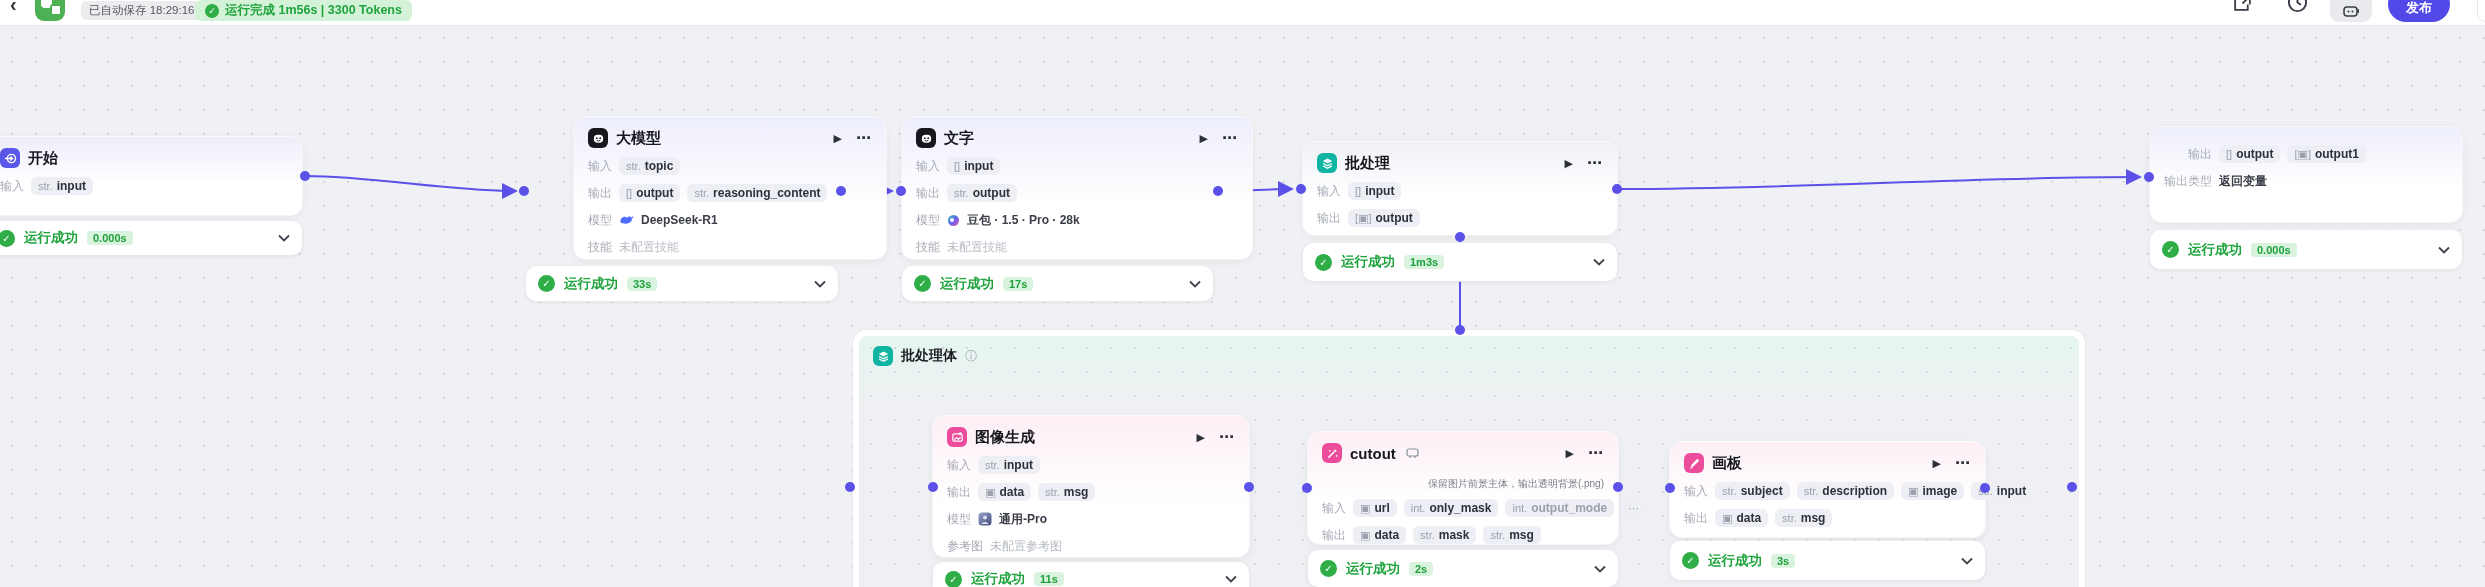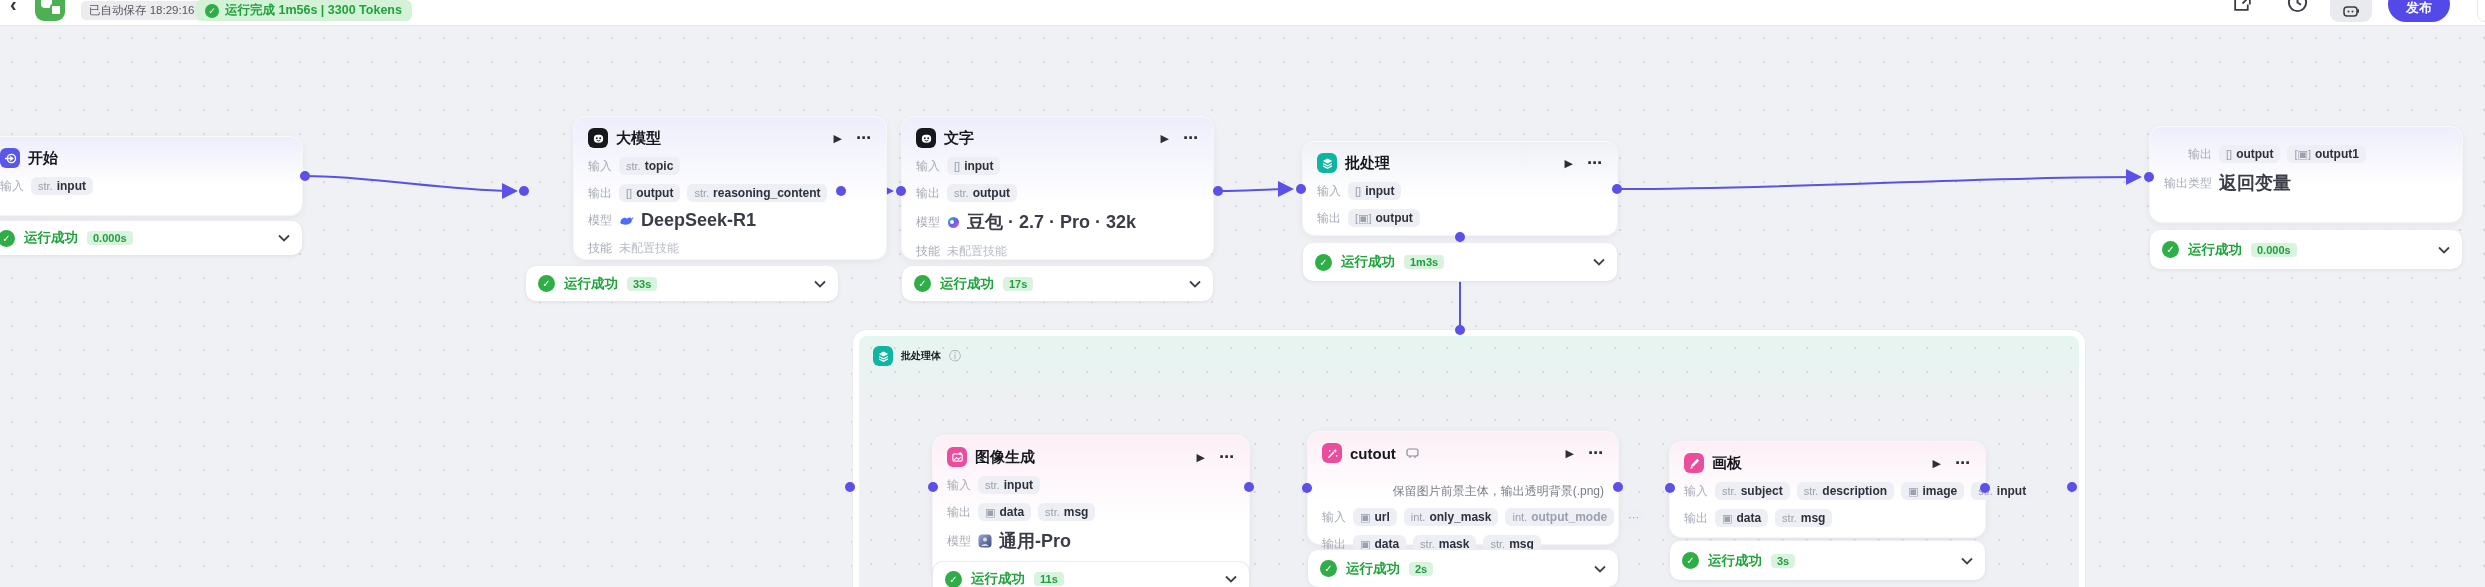--- a/index.html
+++ b/index.html
@@ -29,21 +29,21 @@
     background-image:radial-gradient(#d7d8dd 1.2px,transparent 1.3px);background-size:24px 24px;}
   svg.edges{position:absolute;left:0;top:0;width:2485px;height:587px;z-index:1;pointer-events:none;}
   .edge{stroke:#5b50e8;stroke-width:2;fill:none;}
 
   
   .bcontainer{position:absolute;left:853px;top:330px;width:1220px;height:300px;border:6px solid #fff;border-radius:14px;
     box-shadow:0 0 0 1px #e9eaee;z-index:2;
     background-image:radial-gradient(#d7d8dd 1.2px,transparent 1.3px),linear-gradient(180deg,#e5f6f0,#eff0f3 70px);
     background-size:24px 24px,100% 100%;}
   .bchead{display:flex;align-items:center;gap:8px;padding:10px 14px;}
-  .bctitle{font-size:10px;font-weight:bold;color:#1a1c24;}
+  .bctitle{font-size:14px;font-weight:bold;color:#1a1c24;}
   .bcinfo{color:#a2a6b0;font-size:12px;}
 
   
   .node{position:absolute;border-radius:12px;z-index:3;box-sizing:border-box;padding:10px 14px;
     box-shadow:0 2px 8px rgba(30,35,60,.07),0 0 0 1px rgba(255,255,255,.9);}
   .tint-indigo{background:linear-gradient(180deg,#edeefb,#ffffff 62%);}
   .tint-gray{background:linear-gradient(180deg,#eff1f6,#ffffff 60%);text-align:right;}
   .tint-pink{background:linear-gradient(180deg,#fceff6,#ffffff 62%);}
   .trow{display:flex;align-items:center;gap:8px;height:22px;}
   .nicon{width:20px;height:20px;border-radius:6px;display:flex;align-items:center;justify-content:center;flex:0 0 auto;}
@@ -51,22 +51,22 @@
   .ntitle{font-size:15px;font-weight:bold;color:#17181f;white-space:nowrap;}
   .nact{margin-left:auto;display:flex;align-items:center;gap:14px;color:#2c2e38;}
   .nplay{font-size:11px;} .nmore{font-size:15px;font-weight:bold;letter-spacing:1px;}
   .nrow{display:flex;align-items:center;gap:7px;margin-top:7px;font-size:12px;min-height:20px;}
   .nlabel{color:#a7abb6;flex:0 0 auto;}
   .pill{background:#edeff4;border-radius:6px;padding:2px 7px;display:inline-flex;align-items:center;gap:4px;white-space:nowrap;}
   .ptype{color:#9aa0ad;font-size:11px;}
   .pval{color:#2e313b;font-weight:bold;}
   .fadeval .pval{color:#9aa0ad;}
   .muted{color:#b7bbc4;}
-  .mtext{color:#3a3d47;font-weight:bold;font-size:18px;}
-  .ndesc{margin-top:19px;font-size:12px;color:#7a7e88;}
+  .mtext{color:#3a3d47;font-weight:bold;font-size:12px;}
+  .ndesc{margin-top:13px;font-size:10px;color:#7a7e88;}
   .cbadge{color:#8a8f9a;margin-left:2px;display:flex;align-items:center;}
 
   
   .status{position:absolute;background:#fff;border-radius:10px;z-index:3;display:flex;align-items:center;gap:9px;
     padding:0 12px;box-sizing:border-box;box-shadow:0 1px 4px rgba(25,30,60,.08),0 0 0 1px rgba(240,240,244,.9);}
   .scheck{width:17px;height:17px;border-radius:50%;background:#2fae47;color:#fff;font-size:10px;display:flex;align-items:center;justify-content:center;flex:0 0 auto;}
   .stext{color:#1fa33c;font-weight:bold;font-size:13.5px;}
   .stime{background:#d9f3de;color:#1ea13c;border-radius:4px;padding:1px 6px;font-size:11px;font-weight:bold;}
   .schev{margin-left:auto;display:flex;align-items:center;}
 
@@ -194,21 +194,21 @@
     <span class="scheck">✓</span>
     <span class="stext">运行成功</span>
     <span class="stime">33s</span>
     <span class="schev">
         <svg width="12" height="8" viewBox="0 0 12 8">
           <polyline points="1,1.5 6,6.5 11,1.5" stroke="#40424c" stroke-width="1.8" fill="none"></polyline>
         </svg>
       </span>
   </div>
 
-  <div class="node tint-indigo" style="left:902px;top:117px;width:311px;height:142px;">
+  <div class="node tint-indigo" style="left:902px;top:117px;width:350px;height:142px;">
     <div class="trow">
       <span class="nicon ic-black">
         <svg width="13" height="13" viewBox="0 0 14 14">
             <rect x="2" y="3" width="10" height="8.5" rx="4" fill="#fff"></rect>
             <circle cx="5.2" cy="6.6" r="1" fill="#17181d"></circle>
             <circle cx="8.8" cy="6.6" r="1" fill="#17181d"></circle>
             <path d="M5 9 Q7 10.4 9 9" stroke="#17181d" stroke-width="1" fill="none"></path>
           </svg>
       </span>
       <span class="ntitle">文字</span>
@@ -239,21 +239,21 @@
               <linearGradient id="db" x1="0" y1="0" x2="1" y2="1">
                 <stop offset="0" stop-color="#27c3b2"></stop>
                 <stop offset="0.55" stop-color="#6a5cf0"></stop>
                 <stop offset="1" stop-color="#e86aa6"></stop>
               </linearGradient>
             </defs>
             <circle cx="7" cy="7" r="6" fill="url(#db)"></circle>
             <circle cx="5.4" cy="6.4" r="2.1" fill="#fff"></circle>
           </svg>
         </span>
-      <span class="mtext">豆包 · 2.7 · Pro · 32k</span>
+      <span class="mtext">豆包 · 1.5 · Pro · 28k</span>
     </div>
     <div class="nrow">
       <span class="nlabel">技能</span>
       <span class="muted">未配置技能</span>
     </div>
   </div>
   <div class="status" style="left:902px;top:266px;width:311px;height:35px;">
     <span class="scheck">✓</span>
     <span class="stext">运行成功</span>
     <span class="stime">17s</span>
@@ -326,21 +326,21 @@
     <span class="scheck">✓</span>
     <span class="stext">运行成功</span>
     <span class="stime">0.000s</span>
     <span class="schev">
         <svg width="12" height="8" viewBox="0 0 12 8">
           <polyline points="1,1.5 6,6.5 11,1.5" stroke="#40424c" stroke-width="1.8" fill="none"></polyline>
         </svg>
       </span>
   </div>
 
-  <div class="node tint-pink" style="left:933px;top:416px;width:316px;height:141px;margin-top:20px;">
+  <div class="node tint-pink" style="left:933px;top:416px;width:316px;height:141px;">
     <div class="trow">
       <span class="nicon ic-pink">
         <svg width="13" height="13" viewBox="0 0 14 14">
             <rect x="2" y="3" width="10" height="8" rx="1.5" stroke="#fff" stroke-width="1.3" fill="none"></rect>
             <path d="M3.5 9.5 L6 7 L8 9 L10.5 6.5" stroke="#fff" stroke-width="1.2" fill="none"></path>
             <circle cx="10" cy="3" r="1.6" fill="#fff"></circle>
           </svg>
       </span>
       <span class="ntitle">图像生成</span>
       <span class="nact">

